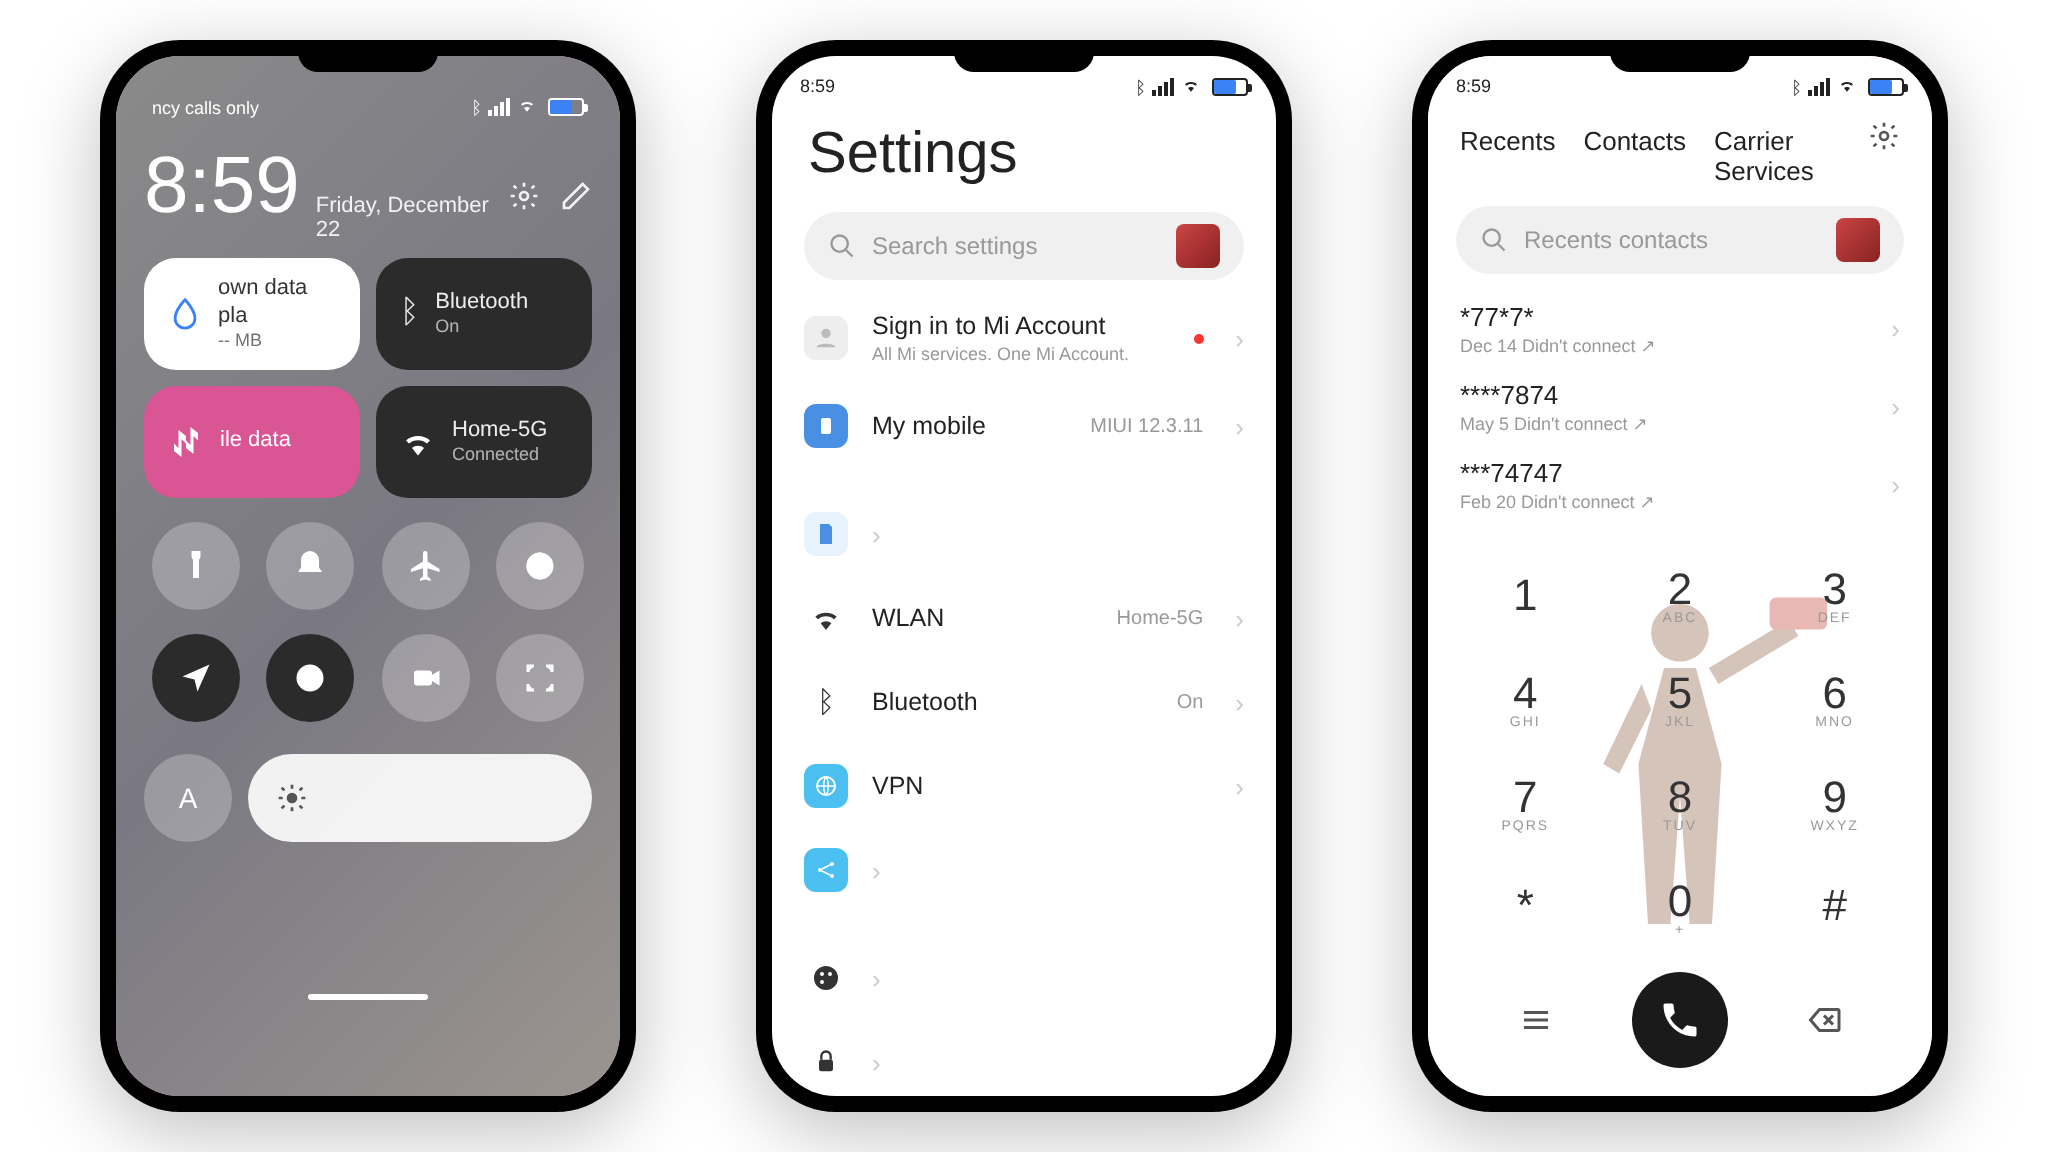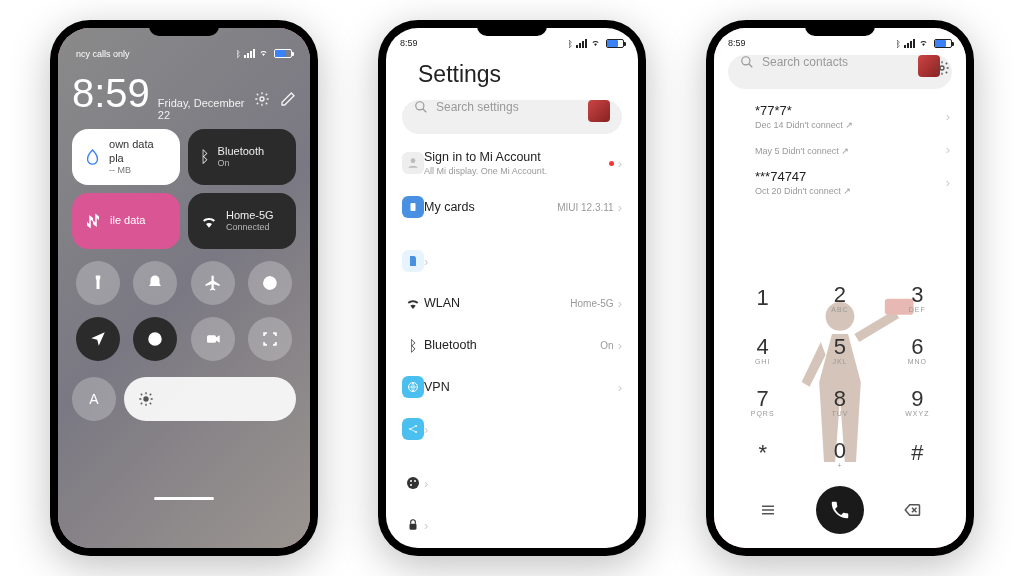--- a/index.html
+++ b/index.html
@@ -32,41 +32,41 @@
 .slider-row{display:flex;gap:8px;margin-top:16px;align-items:center;}
 .slider-auto{width:44px;height:44px;border-radius:50%;background:rgba(255,255,255,.25);display:flex;align-items:center;justify-content:center;color:#fff;font-size:14px;}
 .slider-bar{flex:1;height:44px;background:rgba(255,255,255,.9);border-radius:22px;display:flex;align-items:center;padding-left:14px;}
 .slider-bar svg{width:16px;height:16px;fill:#555;}
 .home-ind{width:60px;height:3px;background:#fff;border-radius:2px;position:absolute;bottom:48px;left:50%;transform:translateX(-50%);}
 
 
 .settings{width:100%;height:100%;background:#fff;display:flex;flex-direction:column;}
 .sb2{display:flex;justify-content:space-between;font-size:9px;padding:10px 14px 2px;color:#222;}
 .sb2 .sb-icons{color:#222;}
-.title{font-size:23px;font-weight:400;padding:10px 32px 8px;color:#222;}
-.search{margin:4px 16px 6px;background:#f0f0f0;border-radius:18px;height:34px;display:flex;padding:0 12px;gap:8px;font-size:12px;color:#999;}
+.title{font-size:29px;font-weight:400;padding:10px 18px 8px;color:#222;}
+.search{margin:4px 16px 6px;background:#f0f0f0;border-radius:18px;height:34px;display:flex;align-items:center;padding:0 12px;gap:8px;font-size:12px;color:#999;}
 .search .avatar{margin-left:auto;width:22px;height:22px;border-radius:4px;background:linear-gradient(135deg,#c44,#822);}
 .list{flex:1;overflow:hidden;}
-.item{display:flex;align-items:center;padding:10px 16px;font-size:12.5px;color:#222;}
+.item{display:flex;align-items:center;padding:10px 16px;font-size:12.5px;color:#222;gap:12px;}
 .item .ico{width:22px;height:22px;border-radius:6px;display:flex;align-items:center;justify-content:center;flex-shrink:0;}
 .item .txt{flex:1;}
 .item .sub2{font-size:9px;color:#999;margin-top:2px;}
 .item .val{font-size:10px;color:#999;margin-right:4px;}
 .item .chev{color:#ccc;font-size:13px;}
 .dot-red{width:5px;height:5px;background:#f33;border-radius:50%;margin-right:4px;}
 .gap{height:12px;}
 
 
 .dialer{width:100%;height:100%;background:#fff;display:flex;flex-direction:column;position:relative;}
 .gear{position:absolute;top:32px;right:16px;}
 .tabs{display:flex;gap:14px;padding:12px 16px 6px;font-size:13px;color:#222;}
 .tabs span.active{font-weight:500;}
 .recents{flex:0 0 auto;}
 .rec{padding:6px 16px;display:flex;align-items:center;}
-.rec .info{flex:1;margin-left:25px;}
+.rec .info{flex:1;}
 .rec .num{font-size:13px;color:#222;font-weight:500;}
 .rec .date{font-size:9px;color:#999;margin-top:2px;}
 .rec .chev{color:#ccc;font-size:13px;}
 .dialpad{position:absolute;bottom:0;left:0;right:0;padding:0 10px 10px;}
 .dialpad::before{content:'';position:absolute;inset:0;background:linear-gradient(180deg,rgba(255,255,255,0),#fff 30%);z-index:-1;}
 .bg-char{position:absolute;bottom:20px;left:50%;transform:translateX(-50%);width:160px;height:260px;opacity:.35;z-index:0;}
 .dprow{display:flex;justify-content:space-around;margin:6px 0;position:relative;z-index:1;}
 .key{width:70px;height:46px;display:flex;flex-direction:column;align-items:center;justify-content:center;}
 .key .d{font-size:22px;color:#333;font-weight:300;}
 .key .l{font-size:7px;color:#999;letter-spacing:1px;margin-top:-2px;}
@@ -260,32 +260,32 @@
       <div class="list">
         <div class="item">
           <span class="ico" style="background:#eee">
               <svg width="14" height="14" viewBox="0 0 24 24" fill="#bbb">
                 <circle cx="12" cy="8" r="4"></circle>
                 <path d="M4 20c0-4 16-4 16 0z"></path>
               </svg>
             </span>
           <span class="txt">
               <div>Sign in to Mi Account</div>
-              <div class="sub2">All Mi display. One Mi Account.</div>
+              <div class="sub2">All Mi services. One Mi Account.</div>
             </span>
           <span class="dot-red"></span>
           <span class="chev">›</span>
         </div>
         <div class="item">
           <span class="ico" style="background:#4a90e2">
               <svg width="12" height="12" viewBox="0 0 24 24" fill="#fff">
                 <rect x="7" y="4" width="10" height="16" rx="2"></rect>
               </svg>
             </span>
-          <span class="txt">My cards</span>
+          <span class="txt">My mobile</span>
           <span class="val">MIUI 12.3.11</span>
           <span class="chev">›</span>
         </div>
         <div class="gap"></div>
         <div class="item">
           <span class="ico" style="background:#e8f4fd">
               <svg width="12" height="12" viewBox="0 0 24 24" fill="#4a90e2">
                 <path d="M6 2h9l3 3v17H6z"></path>
               </svg>
             </span>
@@ -373,46 +373,52 @@
               </svg></span>
           <span class="batt">
               <i></i>
             </span>
         </span>
       </div>
       <span class="gear"><svg width="16" height="16" viewBox="0 0 24 24" fill="none" stroke="#555" stroke-width="2">
             <circle cx="12" cy="12" r="3"></circle>
             <path d="M12 2v3M12 19v3M4.2 4.2l2.1 2.1M17.7 17.7l2.1 2.1M2 12h3M19 12h3M4.2 19.8l2.1-2.1M17.7 6.3l2.1-2.1"></path>
           </svg></span>
+      <div class="tabs">
+        <span class="active">Recents</span>
+        <span>Contacts</span>
+        <span>Carrier Services</span>
+      </div>
       <div class="search" style="margin:4px 14px 8px">
         <svg width="14" height="14" viewBox="0 0 24 24" fill="none" stroke="#999" stroke-width="2">
             <circle cx="10" cy="10" r="7"></circle>
             <path d="M21 21l-6-6"></path>
           </svg>
-        <span>Search contacts</span>
+        <span>Recents contacts</span>
         <span class="avatar"></span>
       </div>
       <div class="recents">
         <div class="rec">
             <div class="info">
               <div class="num">*77*7*</div>
               <div class="date">Dec 14 Didn't connect ↗</div>
             </div>
             <span class="chev">›</span>
           </div>
         <div class="rec">
             <div class="info">
+              <div class="num">****7874</div>
               <div class="date">May 5 Didn't connect ↗</div>
             </div>
             <span class="chev">›</span>
           </div>
         <div class="rec">
             <div class="info">
               <div class="num">***74747</div>
-              <div class="date">Oct 20 Didn't connect ↗</div>
+              <div class="date">Feb 20 Didn't connect ↗</div>
             </div>
             <span class="chev">›</span>
           </div>
       </div>
 
       <svg class="bg-char" viewBox="0 0 100 160">
         <path d="M50 20c-5 0-9 4-9 9s4 9 9 9 9-4 9-9-4-9-9-9zM45 40l-8 30 3 50h7l3-40 3 40h7l3-50-8-30zM38 45l-12 25 5 3 10-20zM62 45l25-15-3-5-25 15z" fill="#8a5a3a"></path>
         <rect x="78" y="18" width="18" height="10" fill="#c0392b" rx="2"></rect>
       </svg>
 

